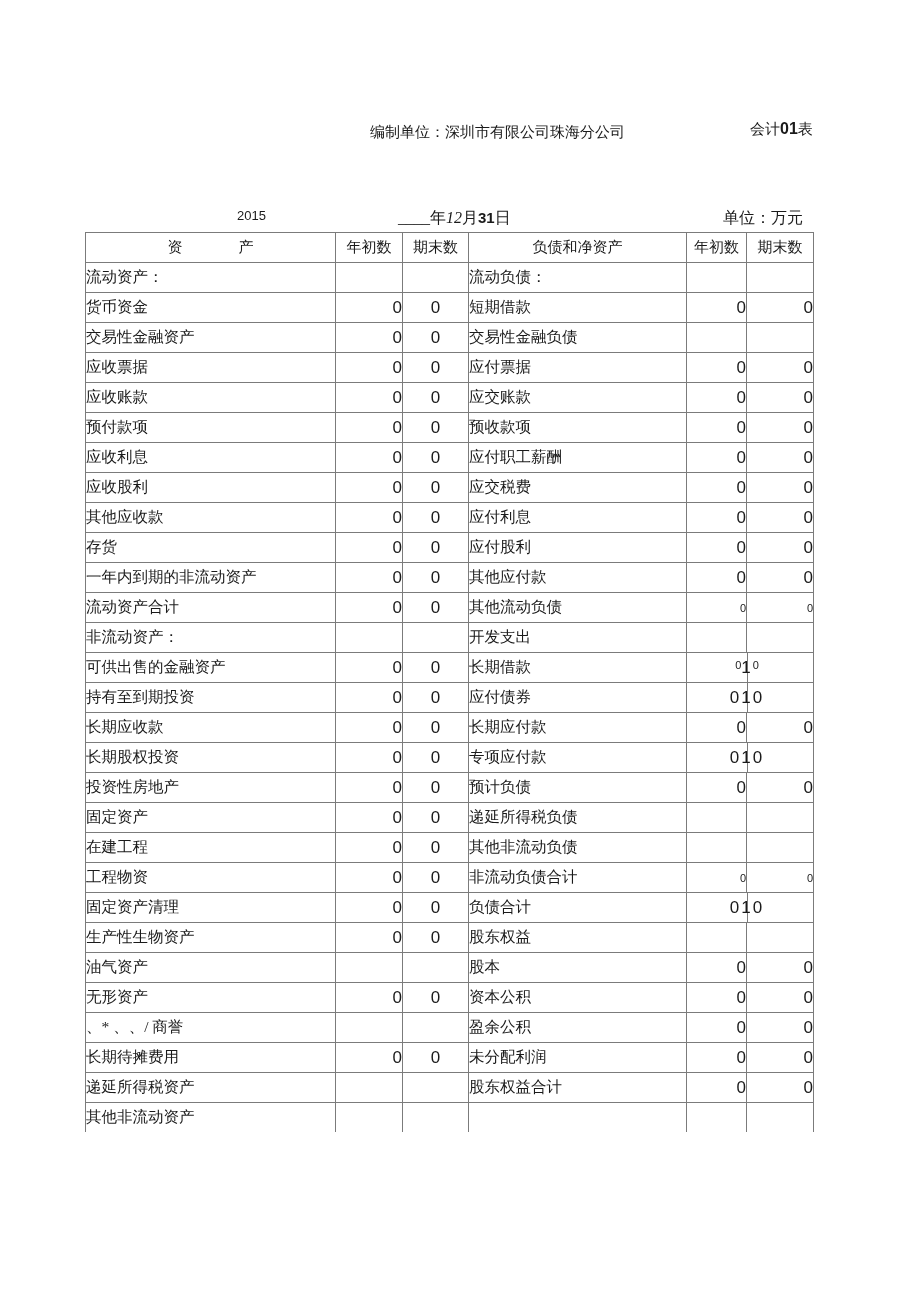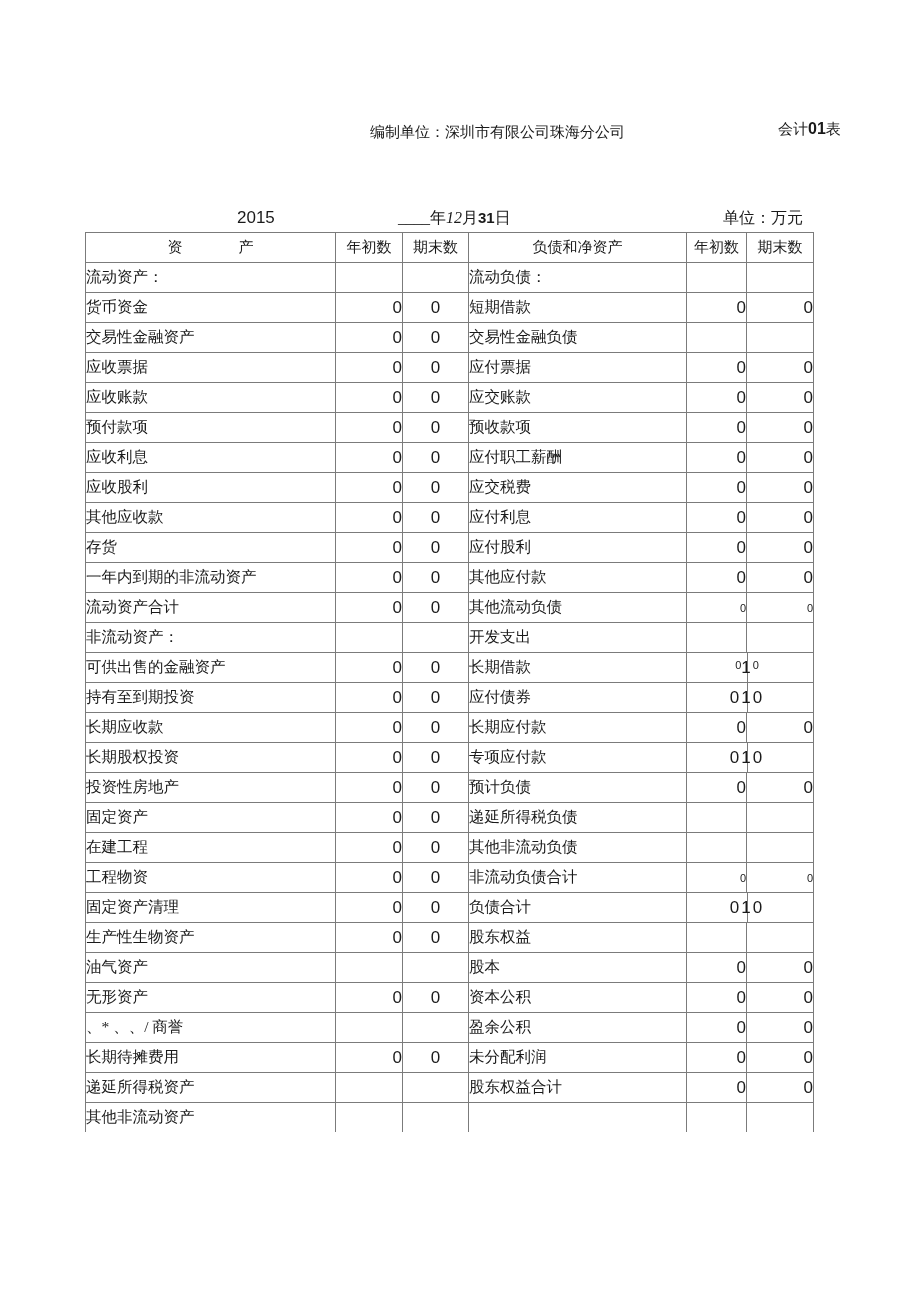--- a/index.html
+++ b/index.html
@@ -1,23 +1,23 @@
 <!DOCTYPE html>
 <html><head>
 <meta charset="utf-8">
 <style>
   html,body{margin:0;padding:0;background:#fff;}
   .page{position:relative;width:920px;height:1303px;background:#ffffff;
         font-family:"Liberation Serif","DejaVu Serif",serif;color:#1a1a1a;overflow:hidden;}
   .title{position:absolute;top:62px;left:0;width:100%;text-align:center;
          font-size:29px;letter-spacing:4px;}
   .prepared{position:absolute;top:123px;left:370px;font-size:15px;}
-  .sheetno{position:absolute;top:120px;left:750px;font-size:15px;margin-left:28px;}
+  .sheetno{position:absolute;top:120px;left:750px;font-size:15px;}
   .sheetno .num{font-family:"Liberation Sans","DejaVu Sans",sans-serif;font-weight:bold;font-size:16px;}
-  .year{position:absolute;top:208px;left:237px;font-family:"Liberation Sans","DejaVu Sans",sans-serif;font-size:17px;}
+  .year{position:absolute;top:208px;left:237px;font-family:"Liberation Sans","DejaVu Sans",sans-serif;font-size:13px;}
   .datemid{position:absolute;top:208px;left:398px;font-size:16px;}
   .datemid .mnum{font-style:italic;}
   .datemid .dnum{font-family:"Liberation Sans","DejaVu Sans",sans-serif;font-weight:bold;font-size:15px;}
   .unit{position:absolute;top:208px;left:690px;font-size:16px;margin-left:33px;}
 
   table.bs{position:absolute;left:85px;top:232px;width:728px;
            border-collapse:collapse;table-layout:fixed;padding-left:39px;}
   table.bs th,table.bs td{border:1px solid #7b7b7b;padding:0;height:29px;
            font-weight:normal;overflow:hidden;white-space:nowrap;vertical-align:middle;}
   table.bs tbody tr:last-child td{border-bottom:none;}

